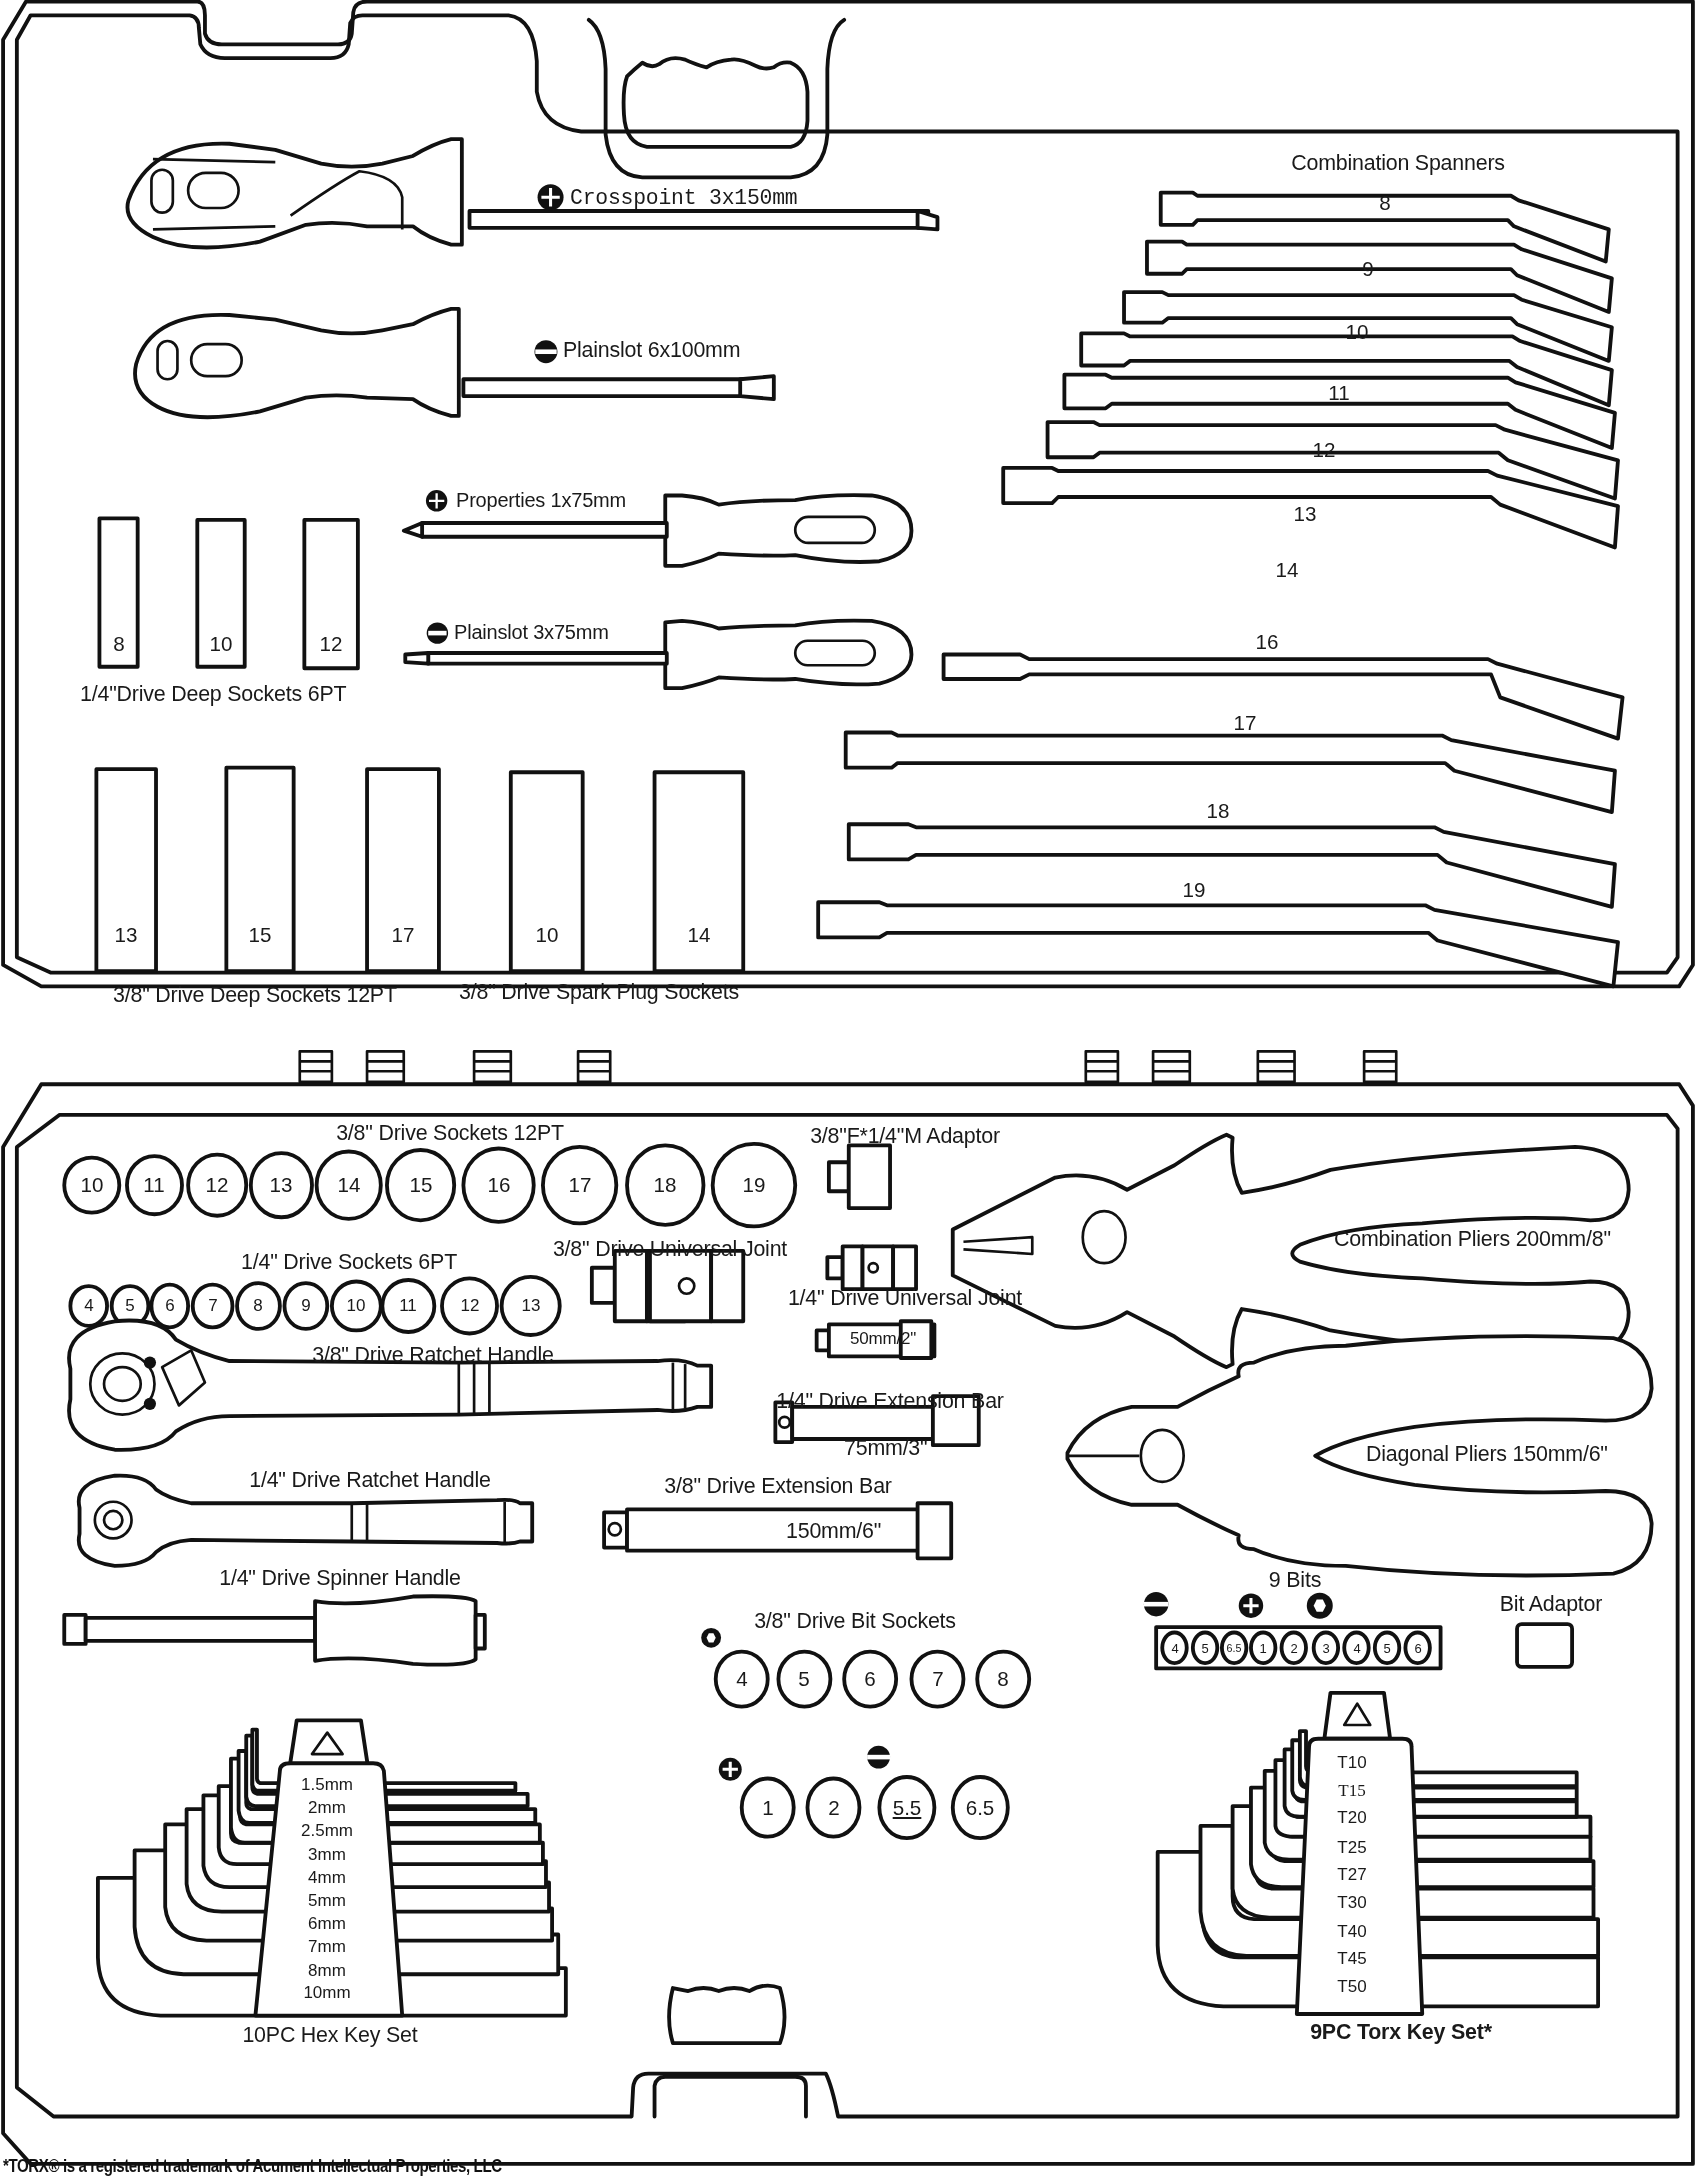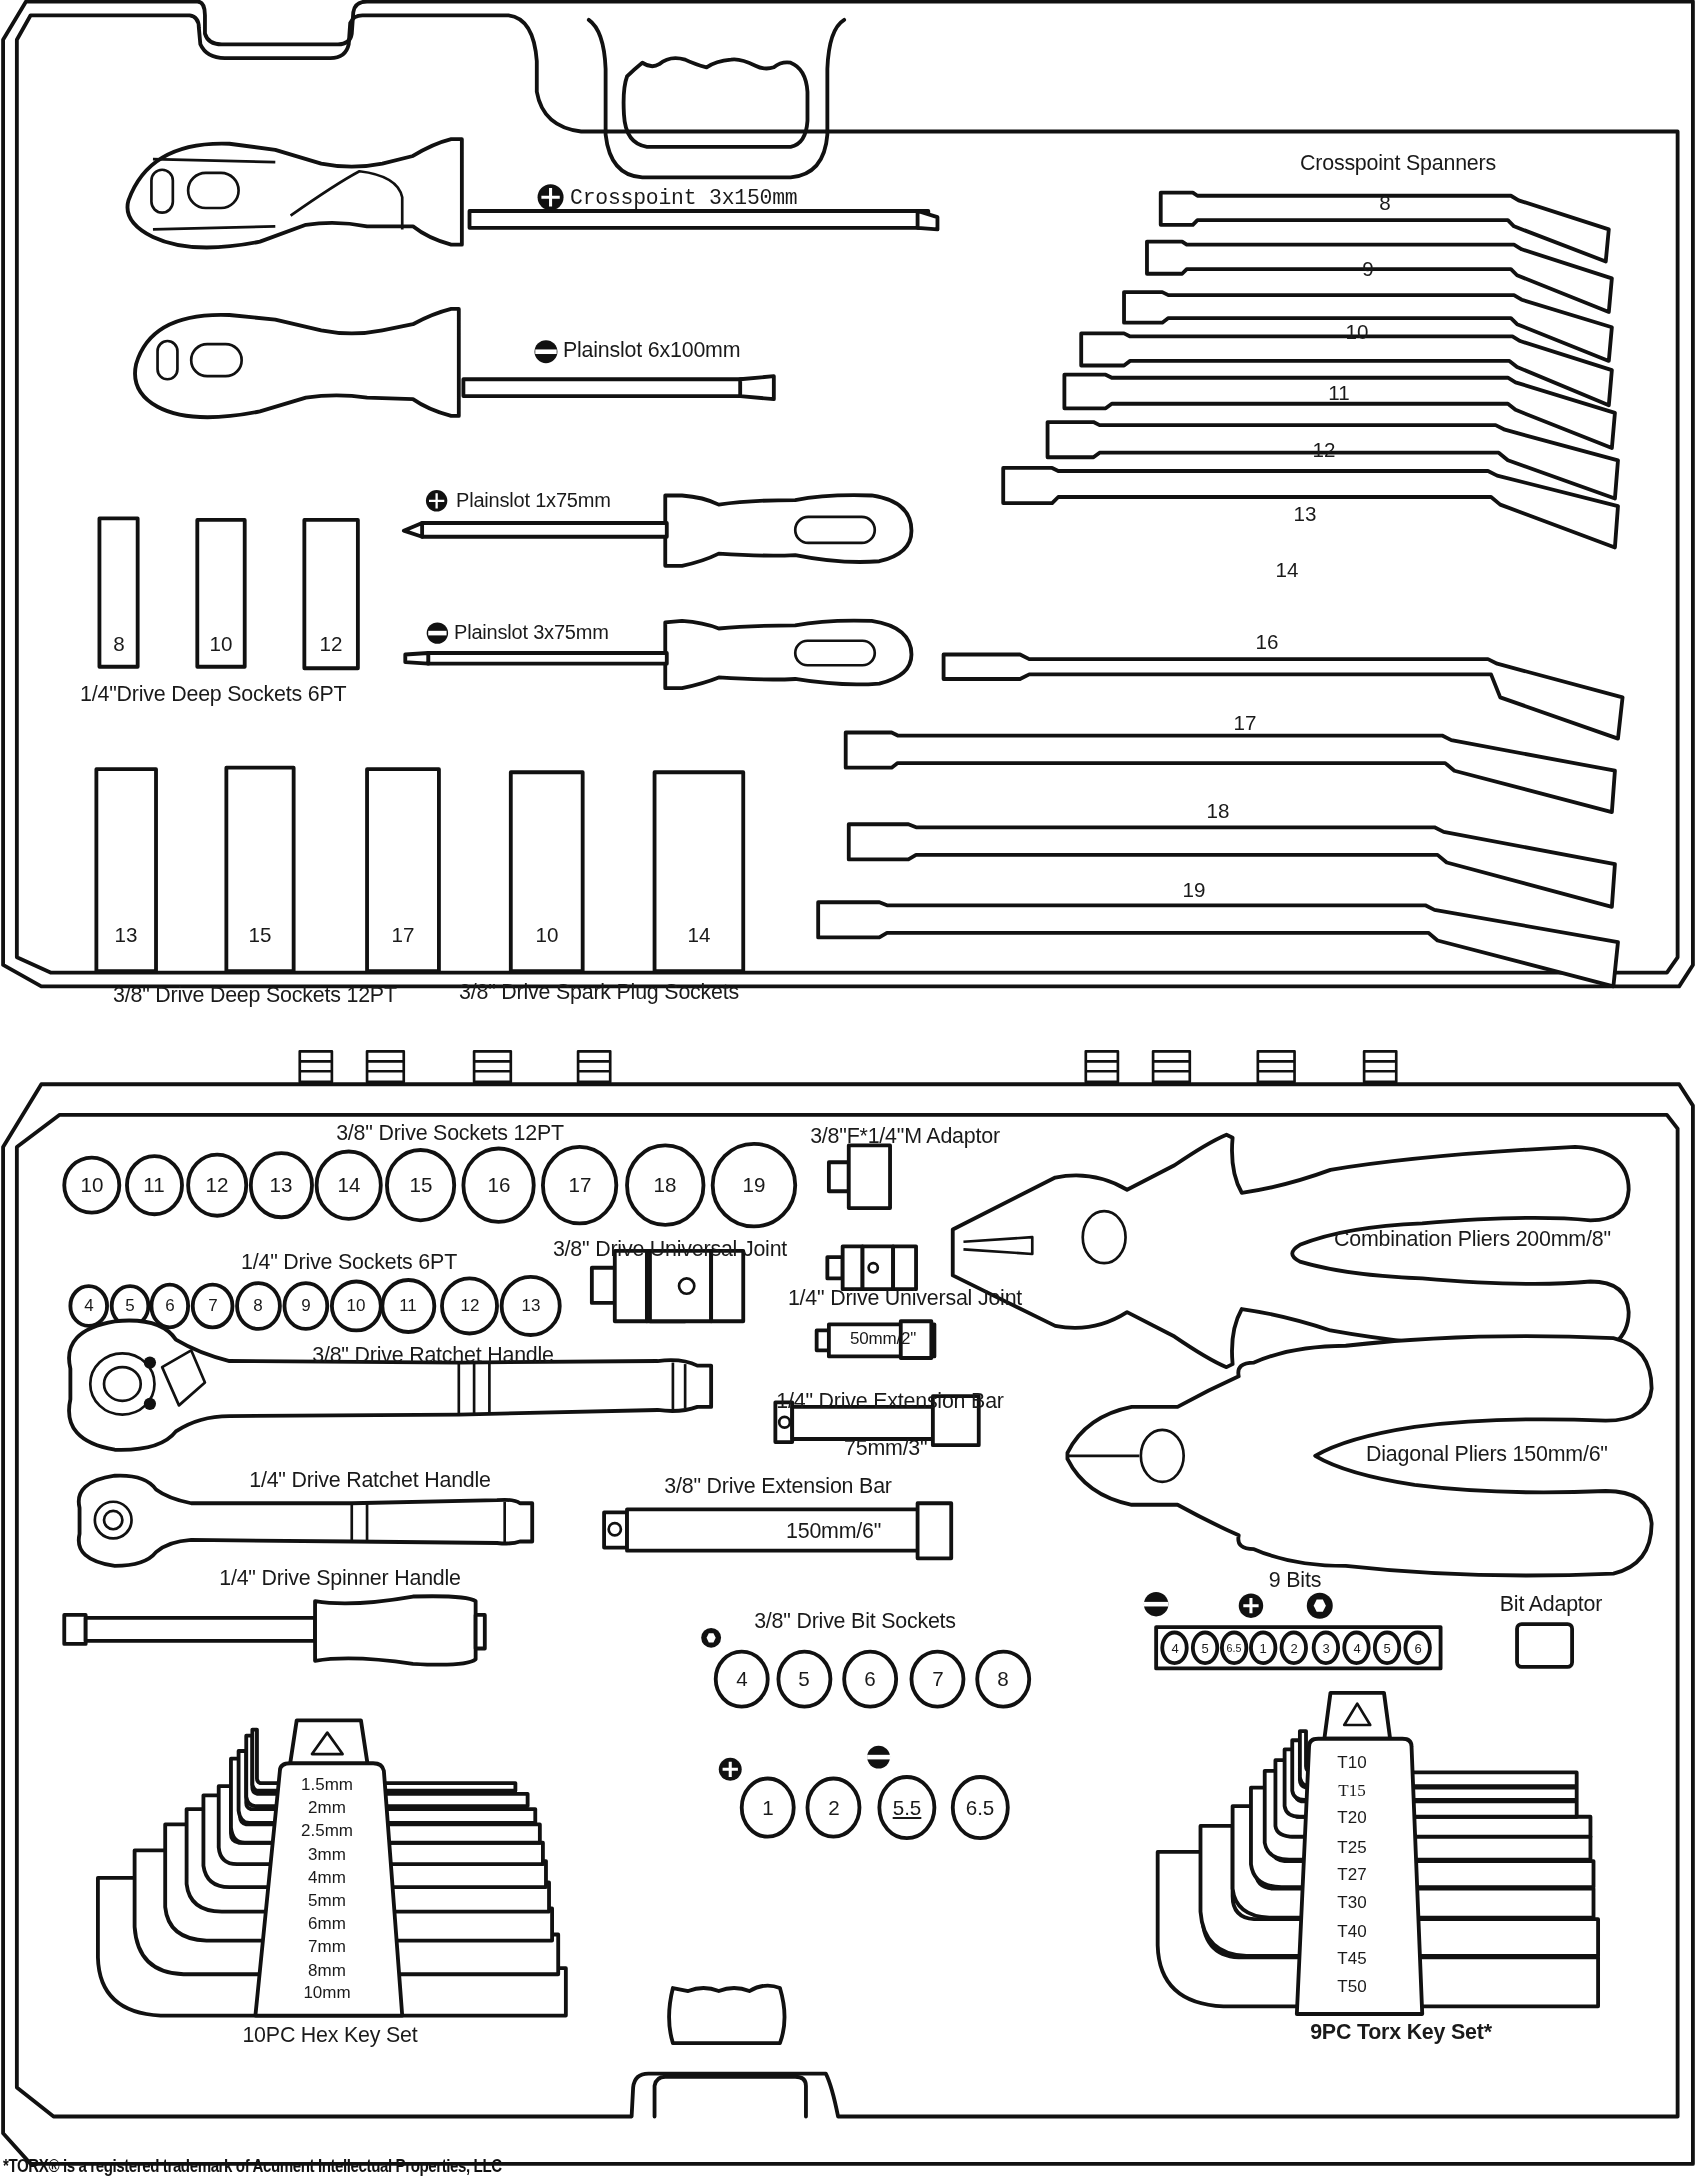--- a/index.html
+++ b/index.html
@@ -329,38 +329,38 @@
     <path d="M955,2304 L955,2324 M945,2314 L965,2314" stroke="#fff" stroke-width="4"></path>
   </g>
   <g>
     <circle class="fillb" cx="1149" cy="2298" r="15"></circle>
     <rect x="1134" y="2295" width="30" height="6" fill="#fff"></rect>
   </g>
 </svg>
 
 <div class="lbl" style="left:570px;top:186px;font-family:Liberation Mono, monospace;">Crosspoint 3x150mm</div>
 <div class="lbl" style="left:563px;top:338px;">Plainslot 6x100mm</div>
-<div class="lbl" style="left:456px;top:489px;font-size:20px;">Plainslot 1x75mm</div>
+<div class="lbl" style="left:456px;top:489px;font-size:20px;">Properties 1x75mm</div>
 <div class="lbl" style="left:454px;top:621px;font-size:20px;">Plainslot 3x75mm</div>
 
 <div class="num" style="left:119px;top:644px;">8</div>
 <div class="num" style="left:221px;top:644px;">10</div>
 <div class="num" style="left:331px;top:644px;">12</div>
 <div class="lbl" style="left:80px;top:682px;">1/4"Drive Deep  Sockets 6PT</div>
 
 <div class="num" style="left:126px;top:935px;">13</div>
 <div class="num" style="left:260px;top:935px;">15</div>
 <div class="num" style="left:403px;top:935px;">17</div>
 <div class="lbl" style="left:113px;top:983px;">3/8" Drive Deep Sockets 12PT</div>
 
 <div class="num" style="left:547px;top:935px;">10</div>
 <div class="num" style="left:699px;top:935px;">14</div>
 <div class="lbl" style="left:459px;top:980px;">3/8" Drive Spark Plug Sockets</div>
 
-<div class="lbl c" style="left:1398px;top:151px;">Crosspoint Spanners</div>
+<div class="lbl c" style="left:1398px;top:151px;">Combination Spanners</div>
 <div class="num" style="left:1385px;top:203px;">8</div>
 <div class="num" style="left:1368px;top:269px;">9</div>
 <div class="num" style="left:1357px;top:332px;">10</div>
 <div class="num" style="left:1339px;top:393px;">11</div>
 <div class="num" style="left:1324px;top:450px;">12</div>
 <div class="num" style="left:1305px;top:514px;">13</div>
 <div class="num" style="left:1287px;top:570px;">14</div>
 <div class="num" style="left:1267px;top:642px;">16</div>
 <div class="num" style="left:1245px;top:723px;">17</div>
 <div class="num" style="left:1218px;top:811px;">18</div>

